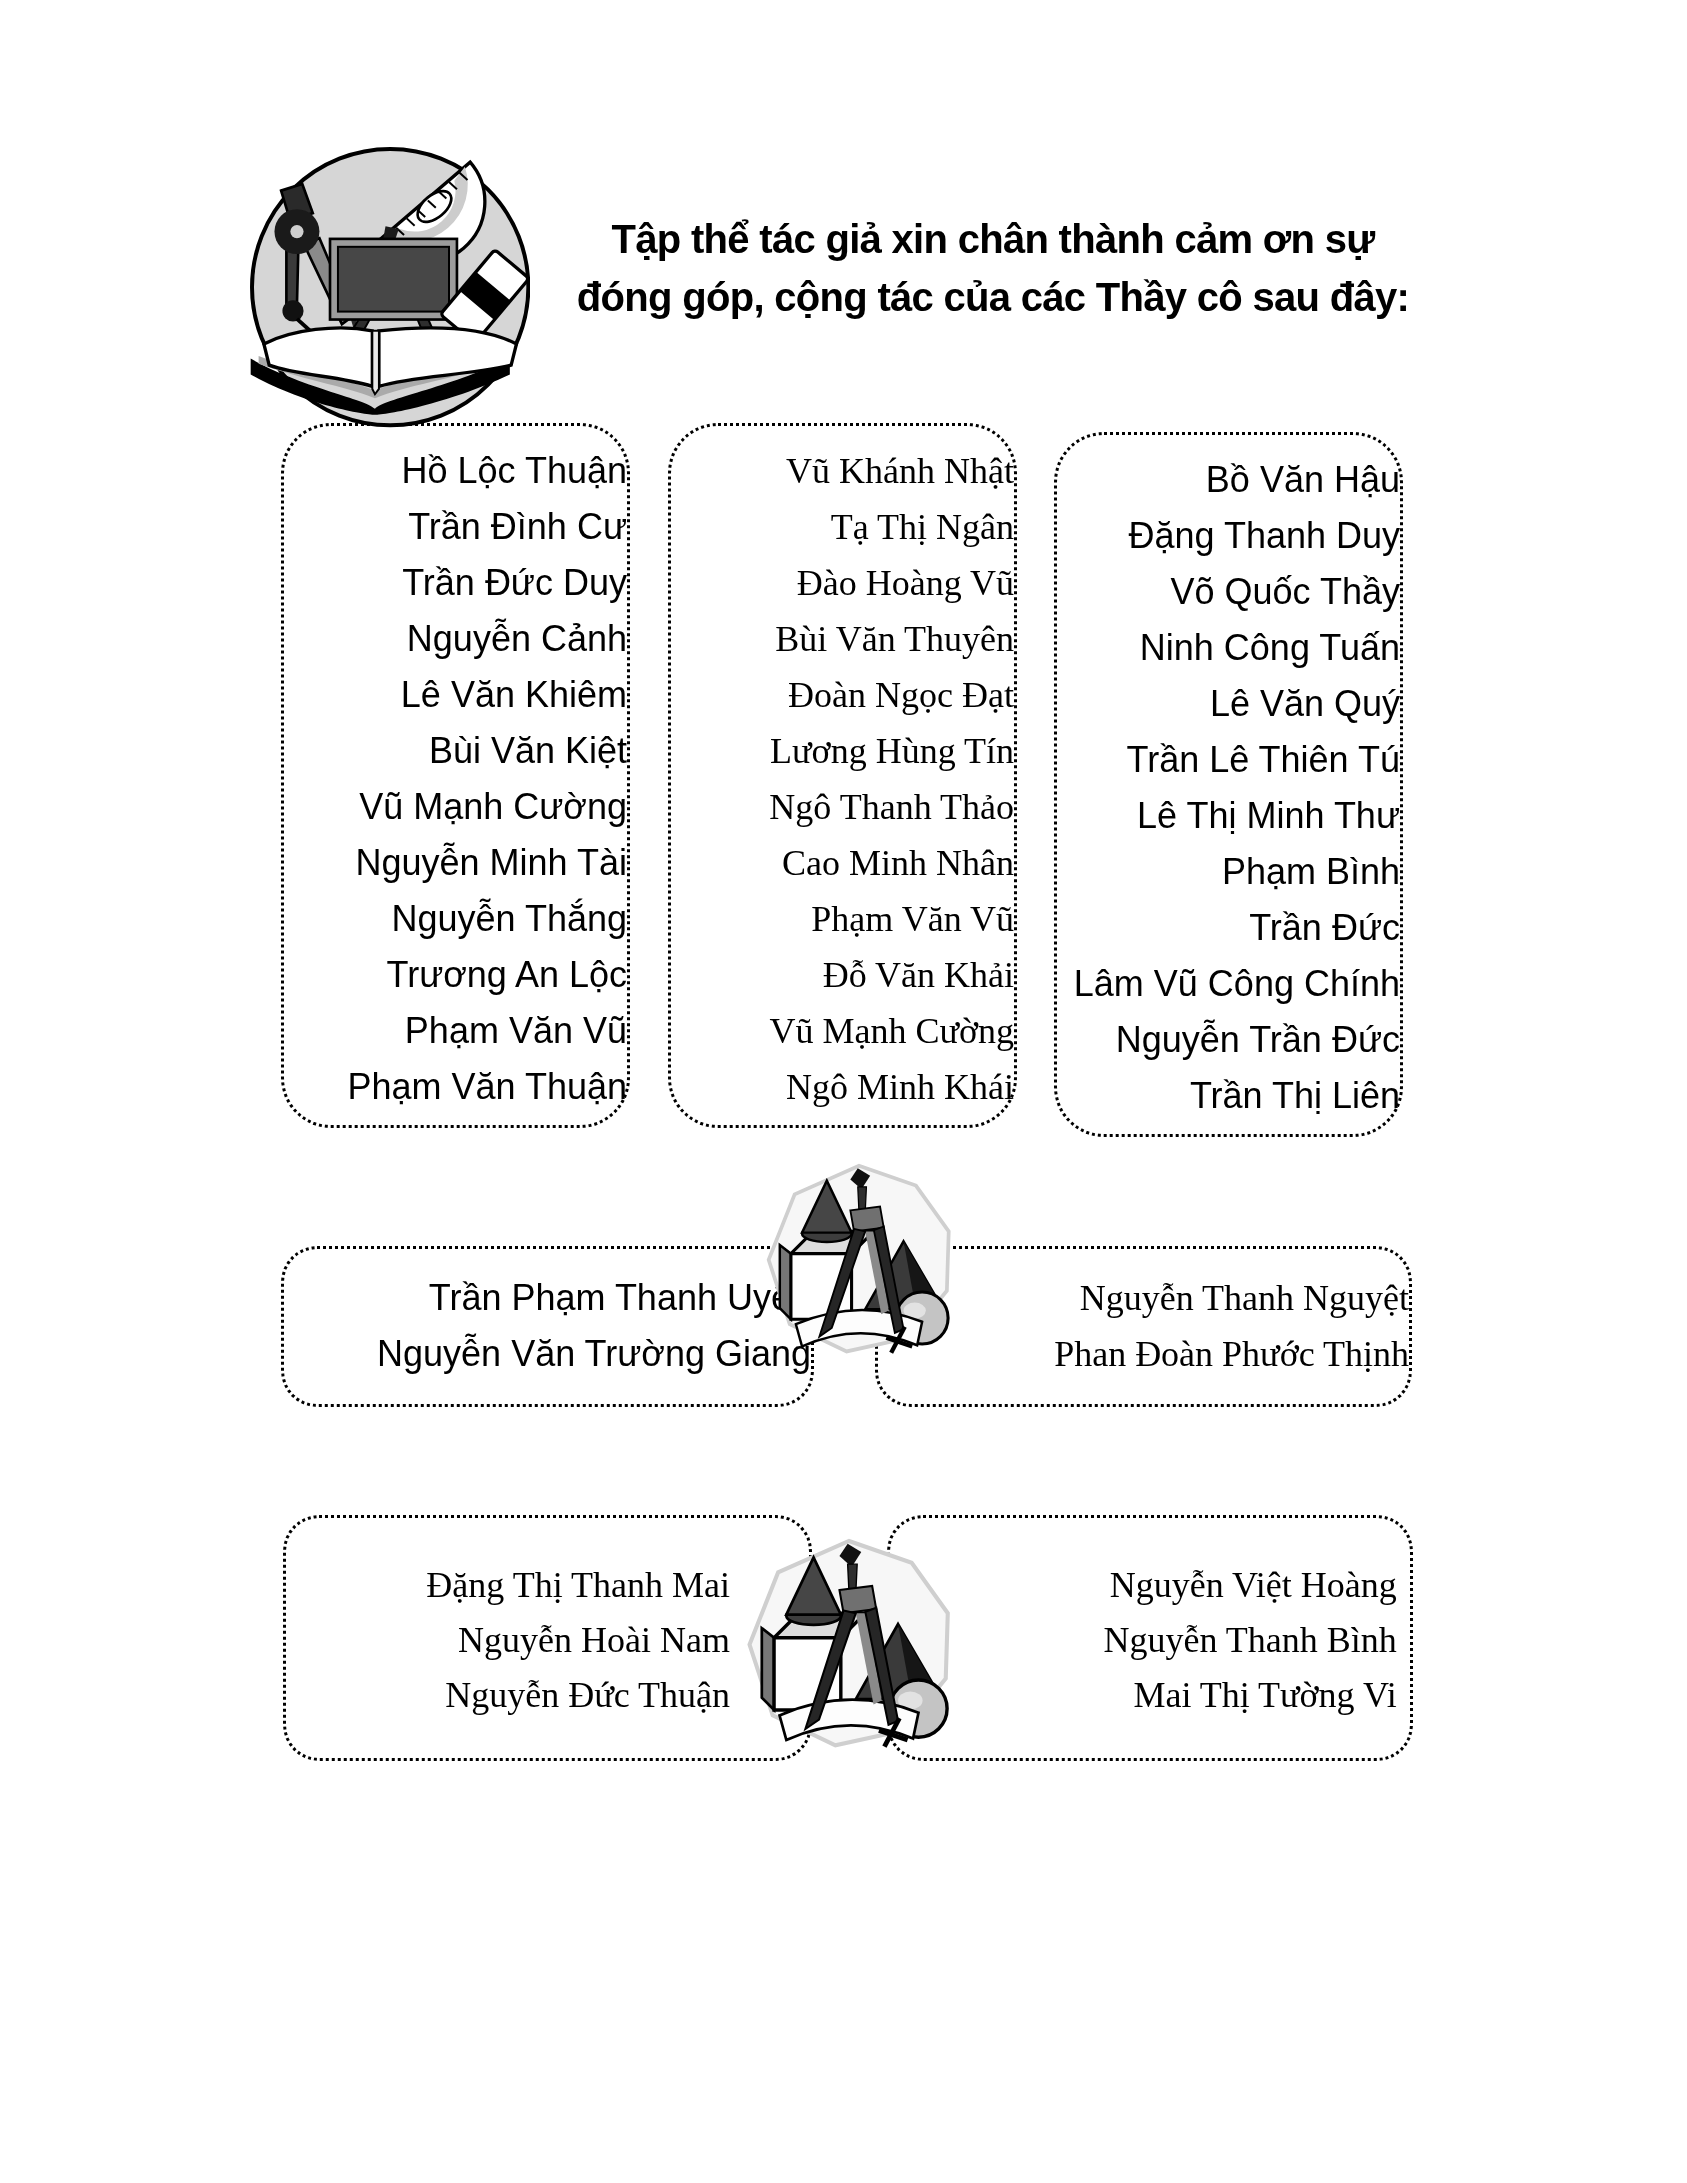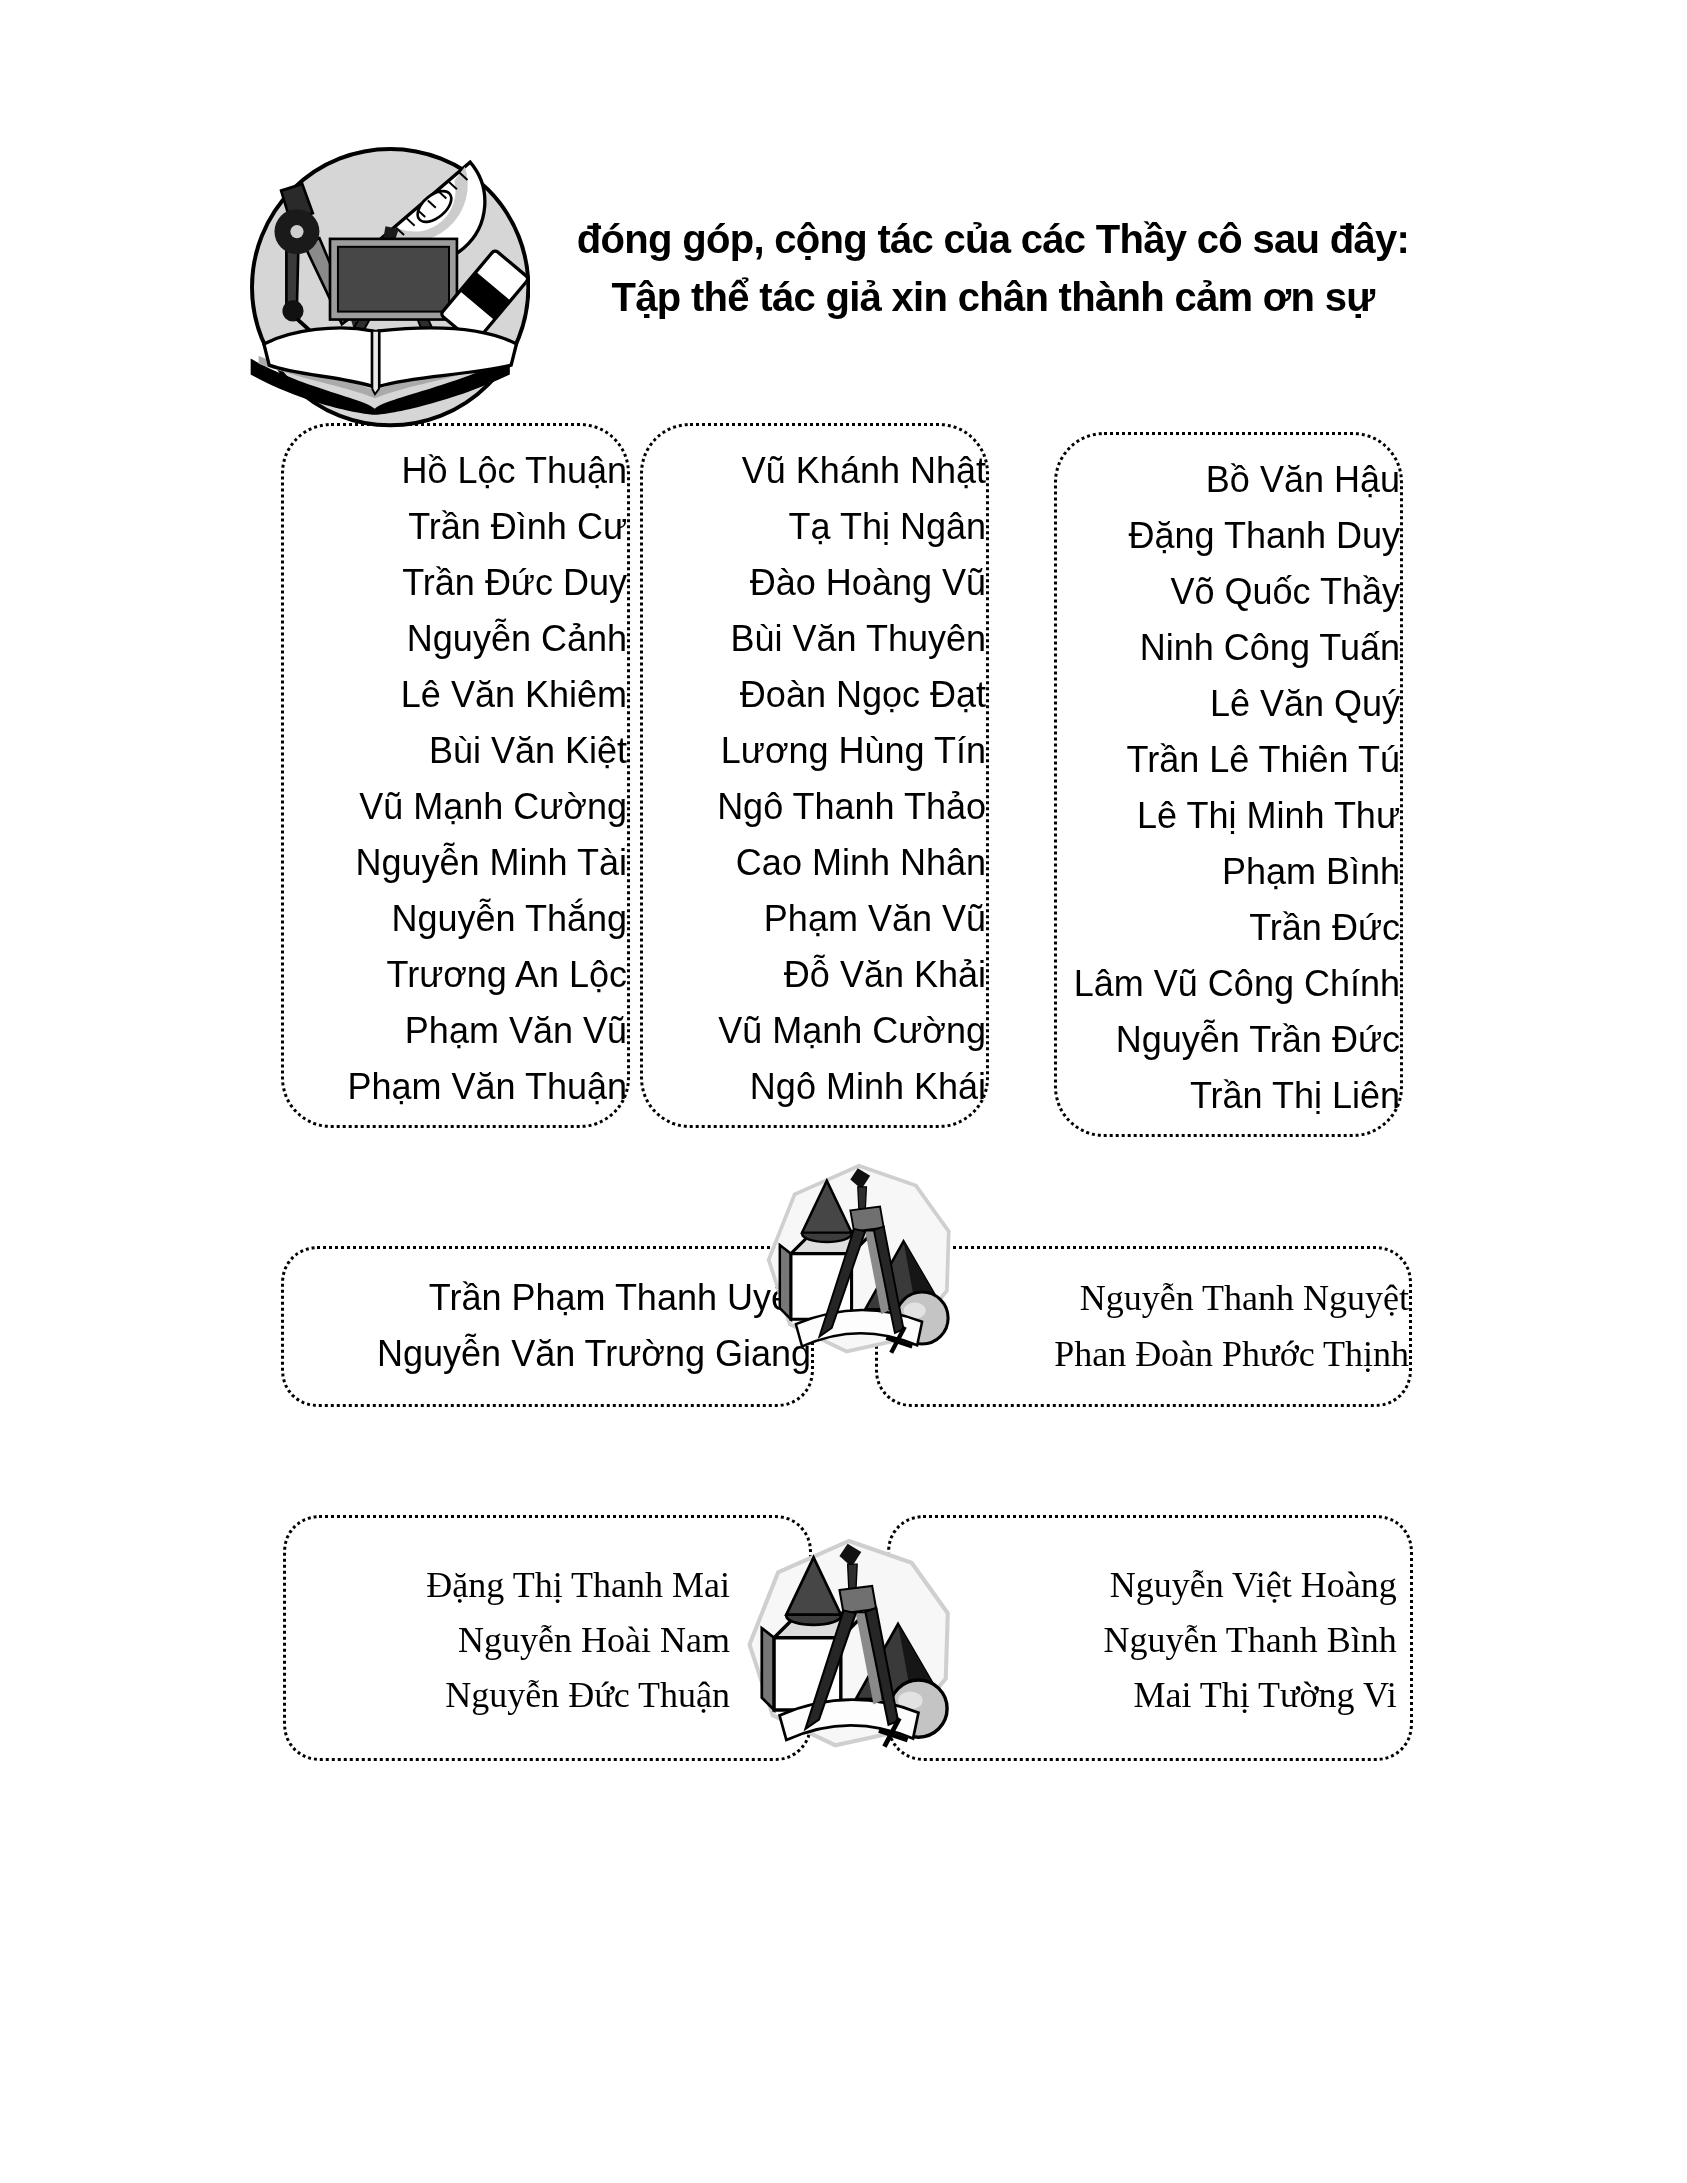--- a/index.html
+++ b/index.html
@@ -30,21 +30,21 @@
     z-index:1;
   }
   .tallbox{ border-radius:50px; padding-top:17px; }
   .shortbox{ border-radius:36px; }
   .name{ font-size:36px; white-space:nowrap; }
   .tallbox .name{ line-height:56px; }
   .midbox .name{ line-height:56px; }
   .botbox .name{ line-height:55px;font-family:Liberation Serif, serif; }
 
   #box-col1{ left:281px;  top:423px; width:349px; height:705px; }
-  #box-col2{ left:640px; top:423px; width:349px; height:705px; }
+  #box-col2{ left:668px; top:423px; width:349px; height:705px;font-family:Liberation Serif, serif; }
   #box-col3{ left:1054px; top:432px; width:349px; height:705px; }
 
   #box-mid-left { left:281px;  top:1246px; width:533px; height:161px; padding-top:21px; }
   #box-mid-right{ left:875px; top:1246px; width:537px; height:161px; padding-top:21px;font-family:Liberation Serif, serif; }
 
   #box-bot-left { left:283px;  top:1515px; width:529px; height:246px; padding-top:40px; padding-right:79px; }
   #box-bot-right{ left:887px; top:1515px; width:526px; height:246px; padding-top:40px; padding-right:13.2px; }
 
   .logo{ position:absolute; left:212px; top:106px; z-index:2; }
   .clipart{ position:absolute; z-index:5; }
@@ -103,22 +103,22 @@
     <g>
       <path d="M58,382 C140,428 230,442 246,458 C262,442 352,428 450,382 L450,406 C352,452 262,467 246,467 C230,467 140,452 58,406 Z" fill="#000000"></path>
       <path d="M70,378 C130,400 200,412 246,430 C292,412 362,400 438,378 L438,390 C362,412 292,424 246,442 C200,424 130,412 70,390 Z" fill="#aaaaaa"></path>
       <path d="M78,360 C120,338 190,330 242,340 L242,424 C190,408 130,408 86,392 Z" fill="#ffffff" stroke="#000" stroke-width="5"></path>
       <path d="M460,360 C418,338 348,330 252,340 L252,424 C306,408 382,408 452,392 Z" fill="#ffffff" stroke="#000" stroke-width="5"></path>
       <path d="M242,340 L252,340 L252,428 L246,436 L242,428 Z" fill="#e8e8e8" stroke="#000" stroke-width="3"></path>
     </g>
   </svg>
 
   <div class="title">
+    <div>Tập thể tác giả xin chân thành cảm ơn sự</div>
     <div>đóng góp, cộng tác của các Thầy cô sau đây:</div>
-    <div>Tập thể tác giả xin chân thành cảm ơn sự</div>
   </div>
 
   <div class="namebox tallbox" id="box-col1">
     <div class="name">Hồ Lộc Thuận</div>
     <div class="name">Trần Đình Cư</div>
     <div class="name">Trần Đức Duy</div>
     <div class="name">Nguyễn Cảnh</div>
     <div class="name">Lê Văn Khiêm</div>
     <div class="name">Bùi Văn Kiệt</div>
     <div class="name">Vũ Mạnh Cường</div>

